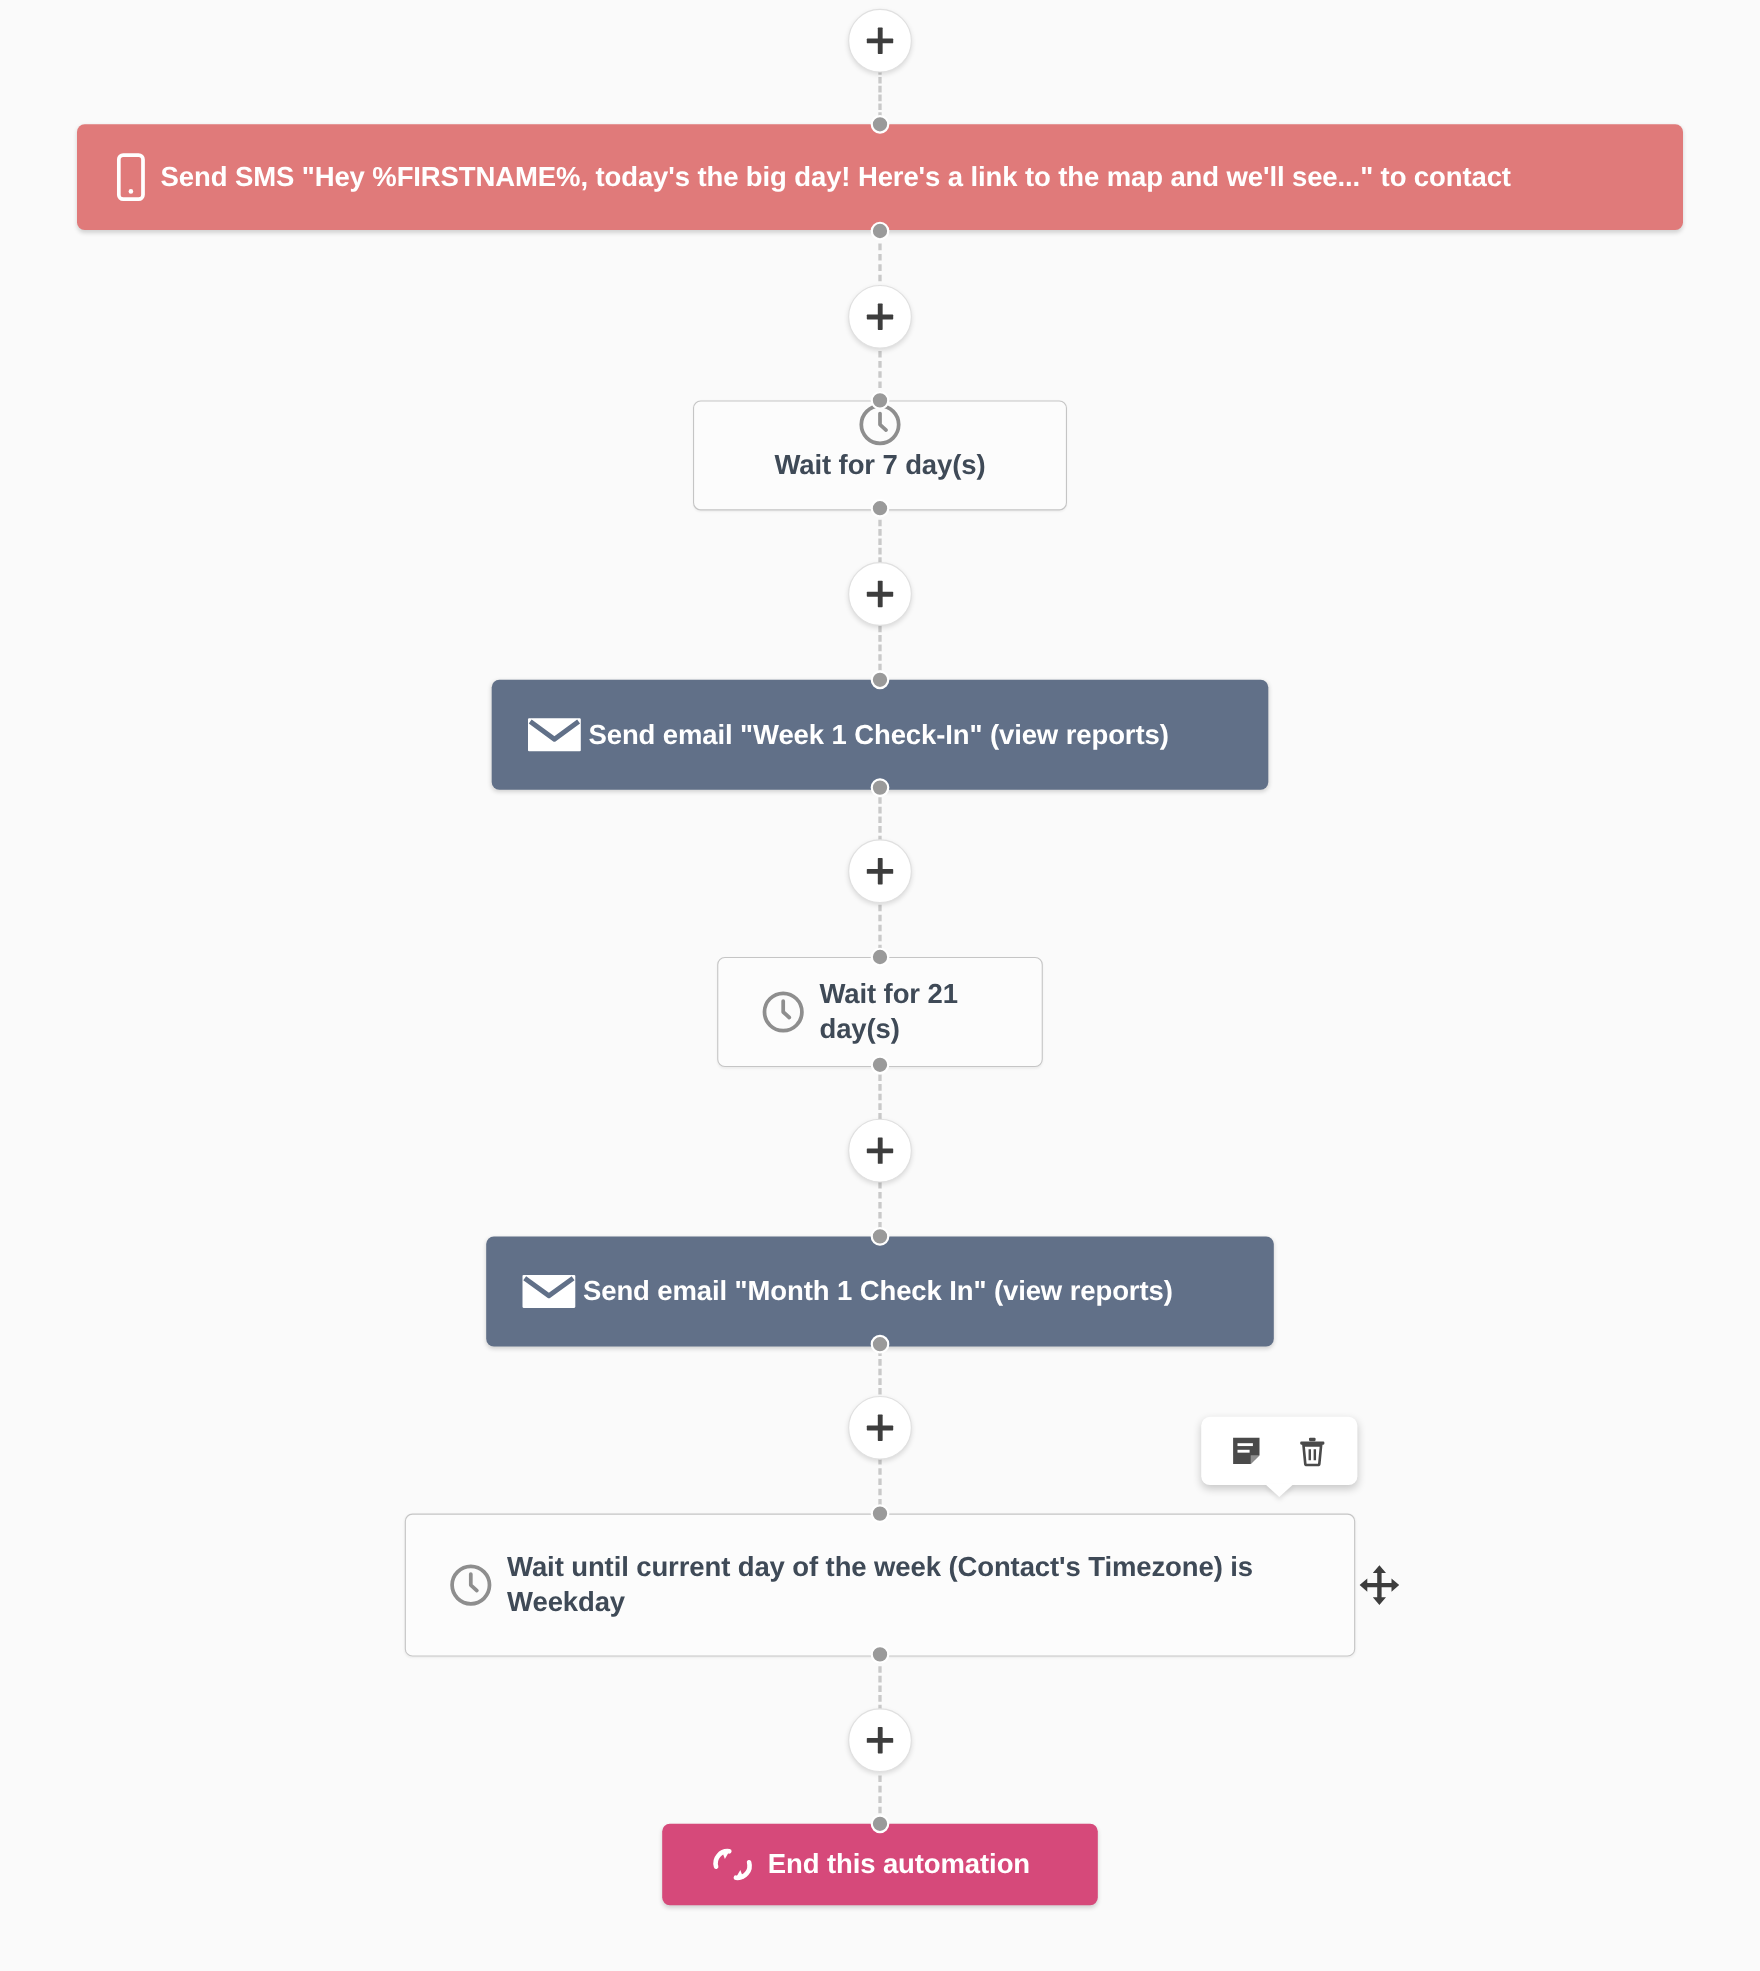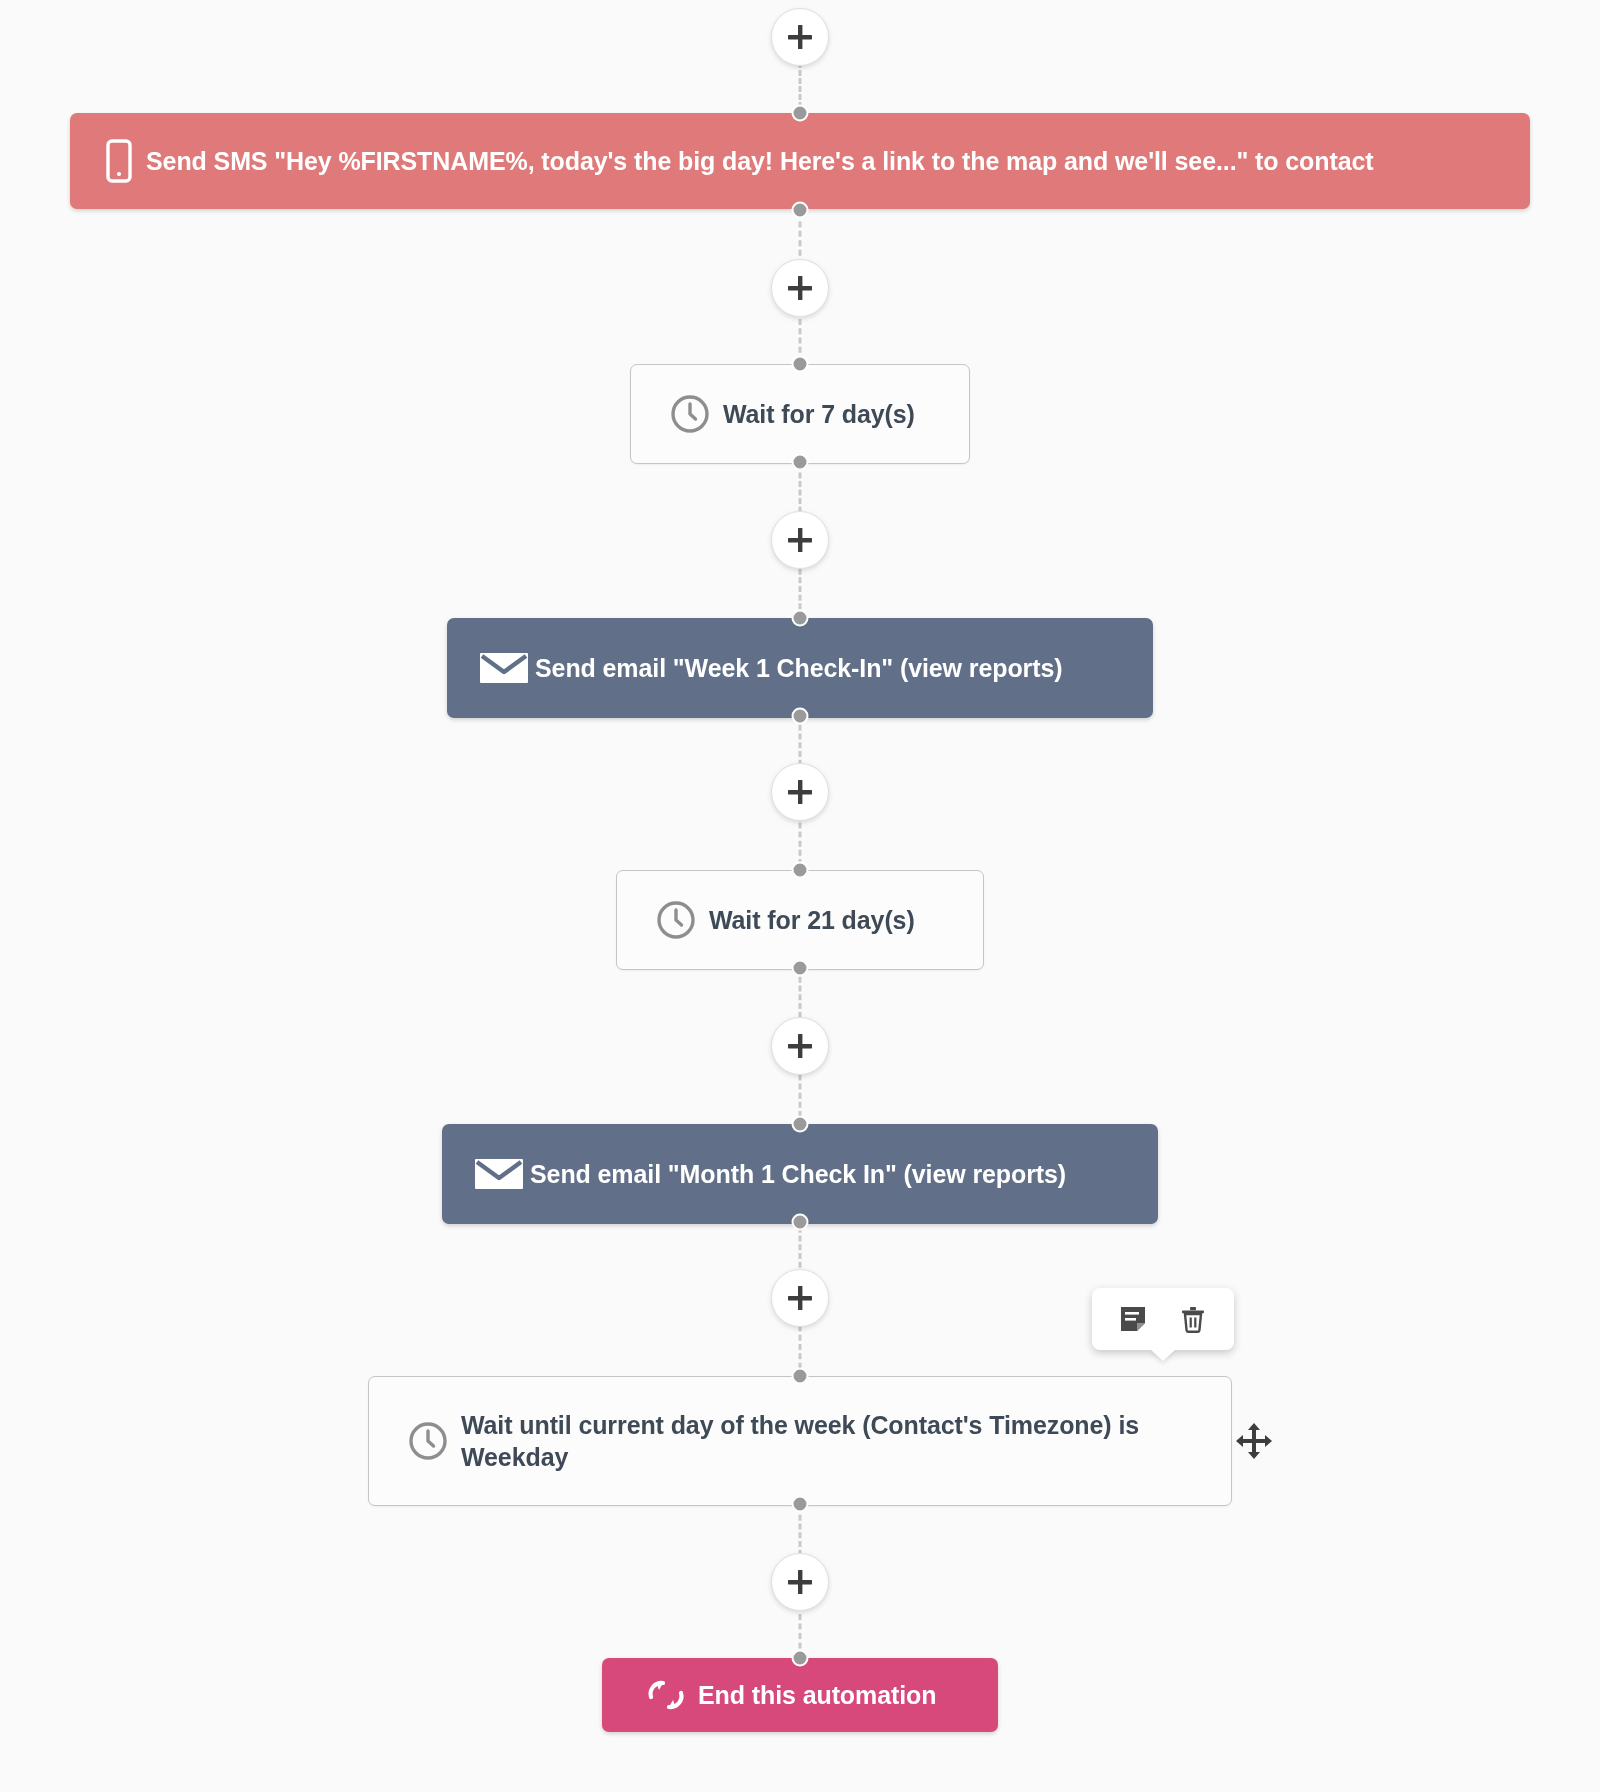--- a/index.html
+++ b/index.html
@@ -225,21 +225,21 @@
 
   <div class="plus-node" style="top:288px;">
     <svg width="30" height="30" viewBox="0 0 30 30">
       <rect x="13" y="3" width="4.4" height="24" rx="0.6" fill="#3d3d3d"></rect>
       <rect x="3" y="13" width="24" height="4.4" rx="0.6" fill="#3d3d3d"></rect>
     </svg>
   </div>
 
   <div class="dot" style="top:364px;"></div>
 
-  <div class="block block-wait" style="top:364px;width:340px;height:100px;">
+  <div class="block block-wait" style="top:364px;width:340px;height:100px;flex-direction:column;">
     <span class="ico">
       <svg width="42" height="42" viewBox="0 0 42 42">
         <circle cx="21" cy="21" r="17" fill="none" stroke="#8e8e8e" stroke-width="3.4"></circle>
         <path d="M21 11 L21 21 L26.5 26" fill="none" stroke="#8e8e8e" stroke-width="3.4" stroke-linecap="round" stroke-linejoin="round"></path>
       </svg>
     </span>
     <span class="label">Wait for 7 day(s)</span>
   </div>
 
   <div class="dot" style="top:462px;"></div>
@@ -267,21 +267,21 @@
 
   <div class="plus-node" style="top:792px;">
     <svg width="30" height="30" viewBox="0 0 30 30">
       <rect x="13" y="3" width="4.4" height="24" rx="0.6" fill="#3d3d3d"></rect>
       <rect x="3" y="13" width="24" height="4.4" rx="0.6" fill="#3d3d3d"></rect>
     </svg>
   </div>
 
   <div class="dot" style="top:870px;"></div>
 
-  <div class="block block-wait" style="top:870px;width:368px;height:100px;">
+  <div class="block block-wait" style="top:870px;width:296px;height:100px;">
     <span class="ico">
       <svg width="42" height="42" viewBox="0 0 42 42">
         <circle cx="21" cy="21" r="17" fill="none" stroke="#8e8e8e" stroke-width="3.4"></circle>
         <path d="M21 11 L21 21 L26.5 26" fill="none" stroke="#8e8e8e" stroke-width="3.4" stroke-linecap="round" stroke-linejoin="round"></path>
       </svg>
     </span>
     <span class="label">Wait for 21 day(s)</span>
   </div>
 
   <div class="dot" style="top:968px;"></div>

